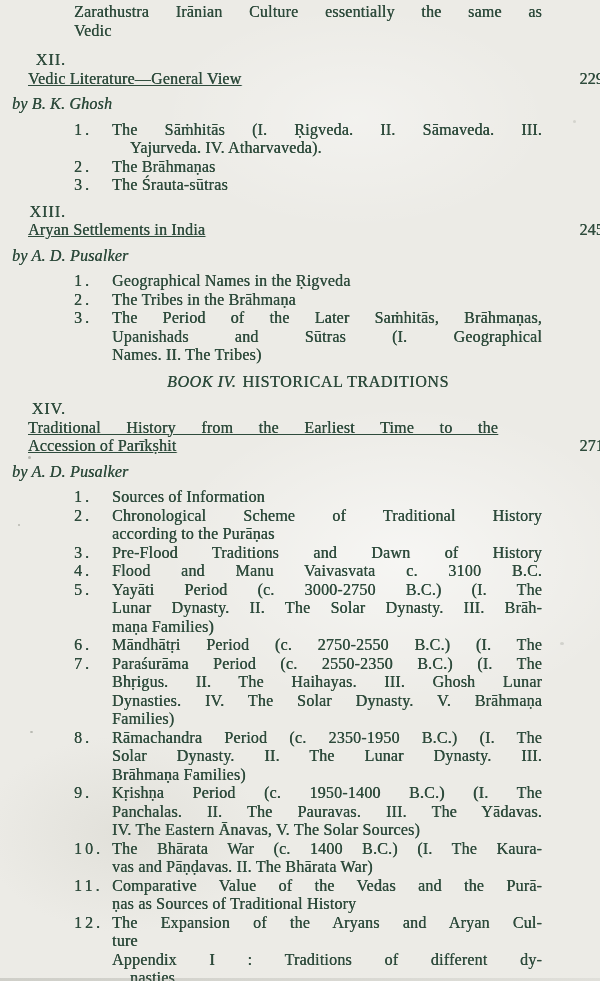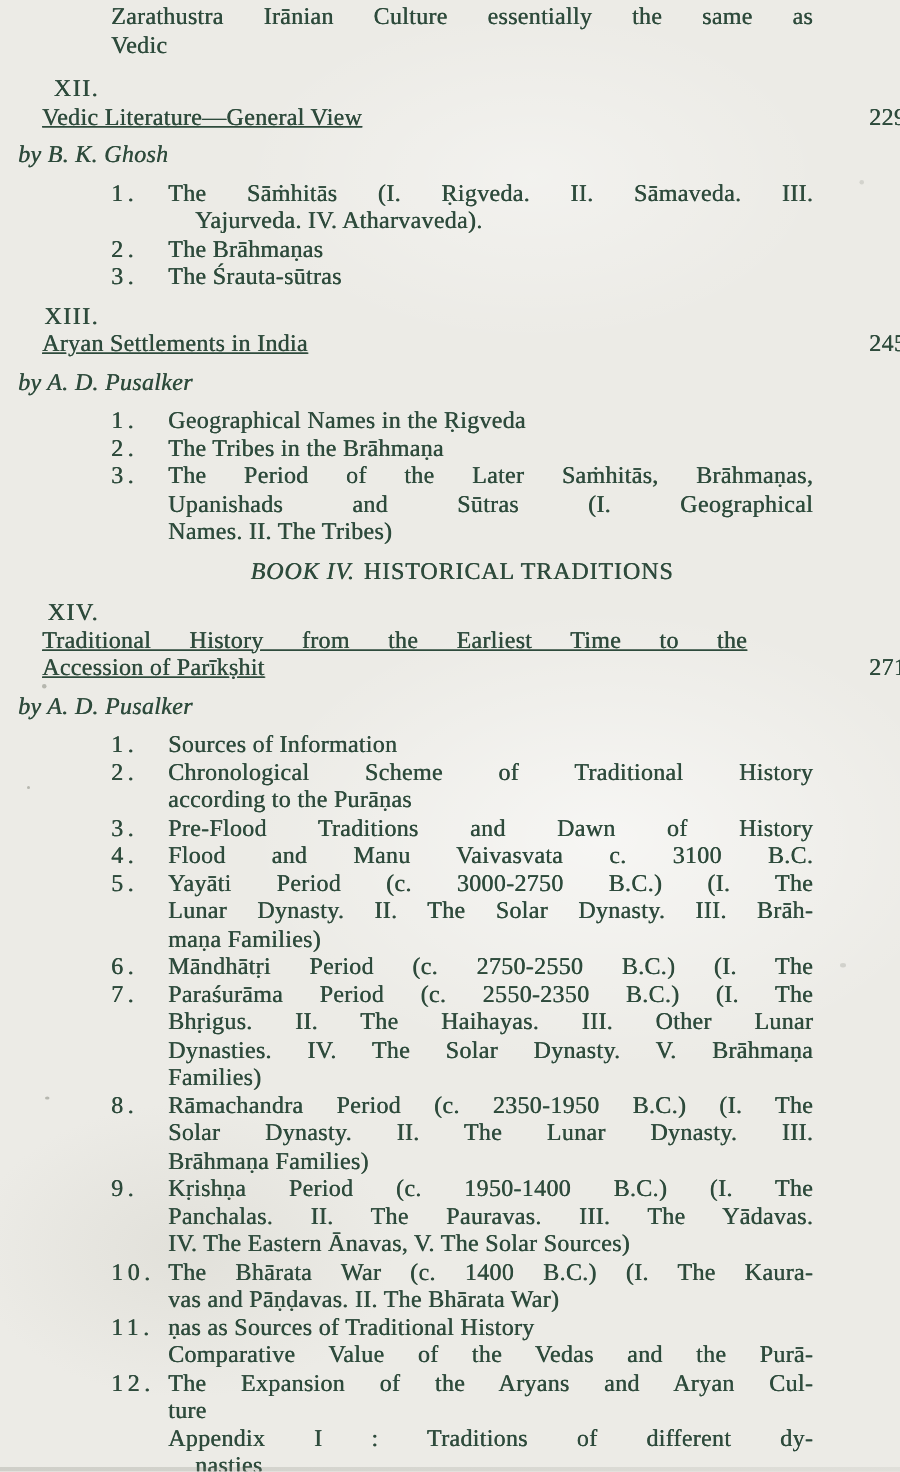--- a/index.html
+++ b/index.html
@@ -176,21 +176,21 @@
           <div class="item">
             <span class="inum">6.</span>
             <div class="itext">
               <div class="tline jline">Māndhātṛi Period (c. 2750-2550 B.C.) (I. The</div>
             </div>
           </div>
           <div class="item">
             <span class="inum">7.</span>
             <div class="itext">
               <div class="tline jline">Paraśurāma Period (c. 2550-2350 B.C.) (I. The</div>
-              <div class="tline jline">Bhṛigus. II. The Haihayas. III. Other Lunar</div>
+              <div class="tline jline">Bhṛigus. II. The Haihayas. III. Ghosh Lunar</div>
               <div class="tline jline">Dynasties. IV. The Solar Dynasty. V. Brāhmaṇa</div>
               <div class="tline">Families)</div>
             </div>
           </div>
           <div class="item">
             <span class="inum">8.</span>
             <div class="itext">
               <div class="tline jline">Rāmachandra Period (c. 2350-1950 B.C.) (I. The</div>
               <div class="tline jline">Solar Dynasty. II. The Lunar Dynasty. III.</div>
               <div class="tline">Brāhmaṇa Families)</div>
@@ -207,22 +207,22 @@
           <div class="item">
             <span class="inum">10.</span>
             <div class="itext">
               <div class="tline jline">The Bhārata War (c. 1400 B.C.) (I. The Kaura-</div>
               <div class="tline">vas and Pāṇḍavas. II. The Bhārata War)</div>
             </div>
           </div>
           <div class="item">
             <span class="inum">11.</span>
             <div class="itext">
+              <div class="tline jline">Comparative Value of the Vedas and the Purā-</div>
               <div class="tline">ṇas as Sources of Traditional History</div>
-              <div class="tline jline">Comparative Value of the Vedas and the Purā-</div>
             </div>
           </div>
           <div class="item">
             <span class="inum">12.</span>
             <div class="itext">
               <div class="tline jline">The Expansion of the Aryans and Aryan Cul-</div>
               <div class="tline">ture</div>
             </div>
           </div>
           <div class="item">

